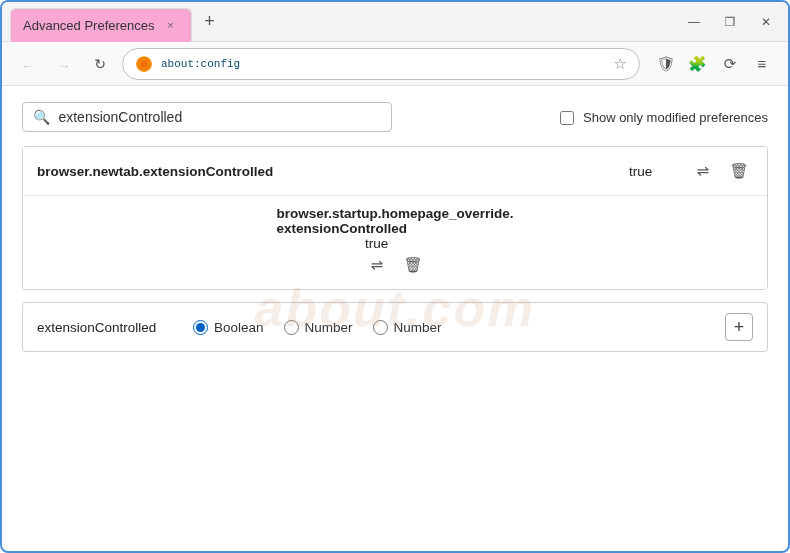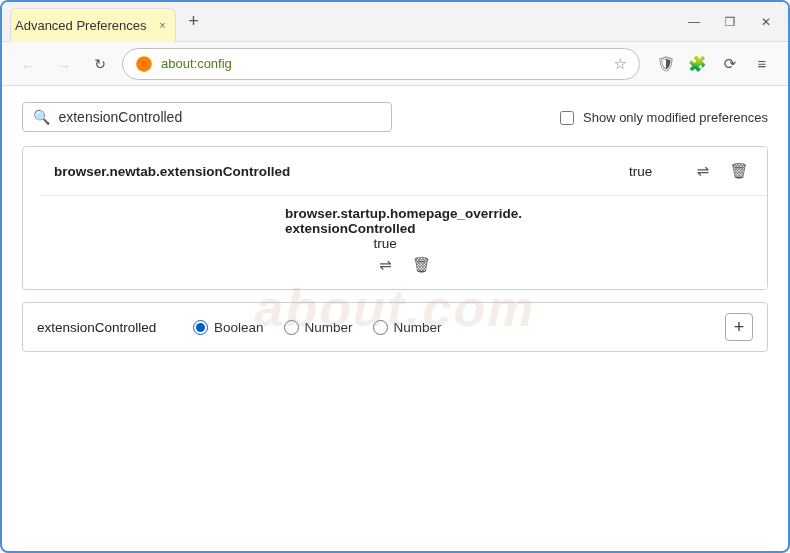--- a/index.html
+++ b/index.html
@@ -18,25 +18,25 @@
       display: flex;
       align-items: center;
       background: #f3f3f3;
       padding: 0 8px;
       height: 40px;
       border-bottom: 1px solid #ddd;
     }
     .tab {
       display: flex;
       align-items: center;
-      background: #fef9c3;
+      background: #f9a8d4;
       border: 1px solid #ddd;
       border-bottom: none;
       border-radius: 6px 6px 0 0;
-      padding: 6px 4px;
+      padding: 6px 12px;
       font-size: 13px;
       color: #333;
       gap: 8px;
       height: 34px;
       margin-top: 6px;
     }
     .tab-close {
       display: flex;
       align-items: center;
       justify-content: center;
@@ -108,23 +108,24 @@
       padding: 4px 12px;
       flex: 1;
       gap: 8px;
       height: 32px;
     }
     .firefox-icon {
       width: 18px;
       height: 18px;
     }
     .address-text {
-      font-size: 13px;
-      color: #4d7c0f;
+      font-size: 11px;
+      color: #0c4a6e;
       flex: 1;
+      font-family: Liberation Mono, monospace;
     }
     .toolbar-icons {
       display: flex;
       align-items: center;
       gap: 4px;
       margin-left: 4px;
     }
     .toolbar-icon {
       display: flex;
       align-items: center;
@@ -201,21 +202,20 @@
       width: 14px;
       height: 14px;
     }
 
     
     .results-table {
       border: 1.5px solid #d0d0d0;
       border-radius: 4px;
       overflow: hidden;
       margin-bottom: 12px;
-      padding-left: 17px;
     }
     .result-row {
       display: flex;
       align-items: center;
       padding: 10px 14px;
       border-bottom: 1px solid #e8e8e8;
       background: #fff;
       min-height: 44px;
     }
     .result-row:last-child {

